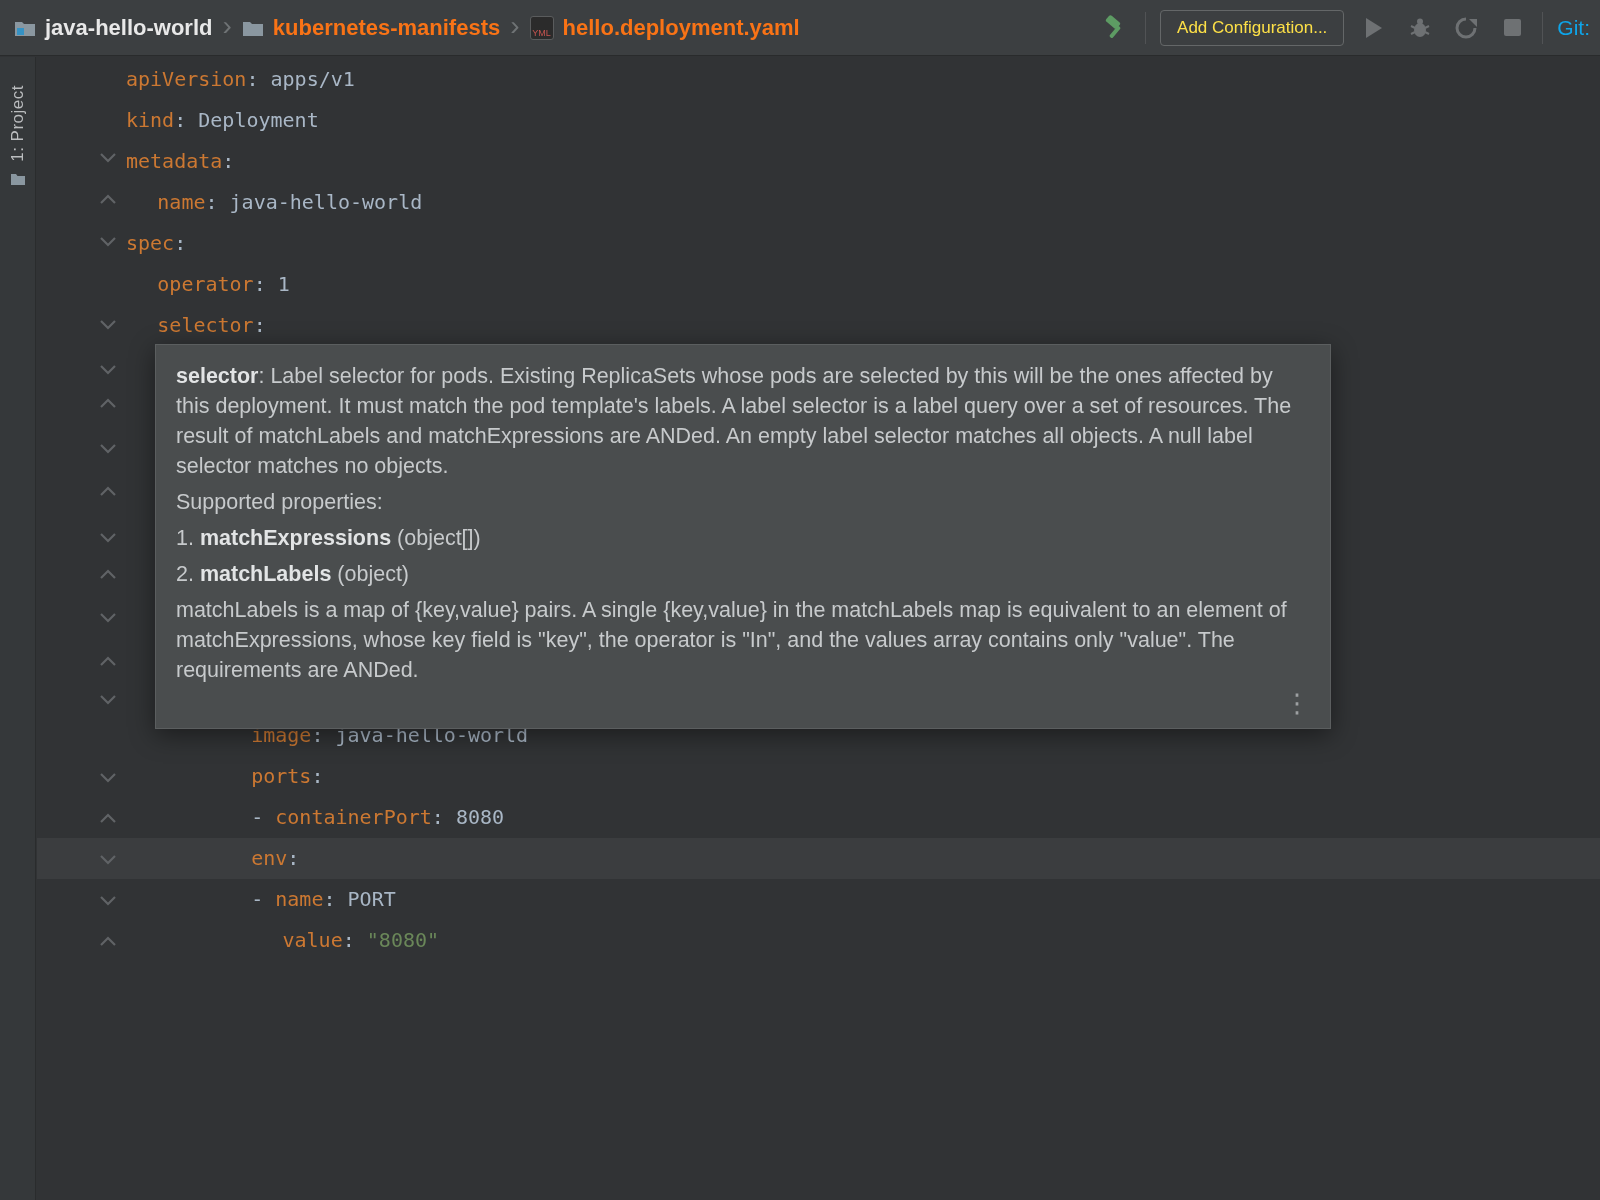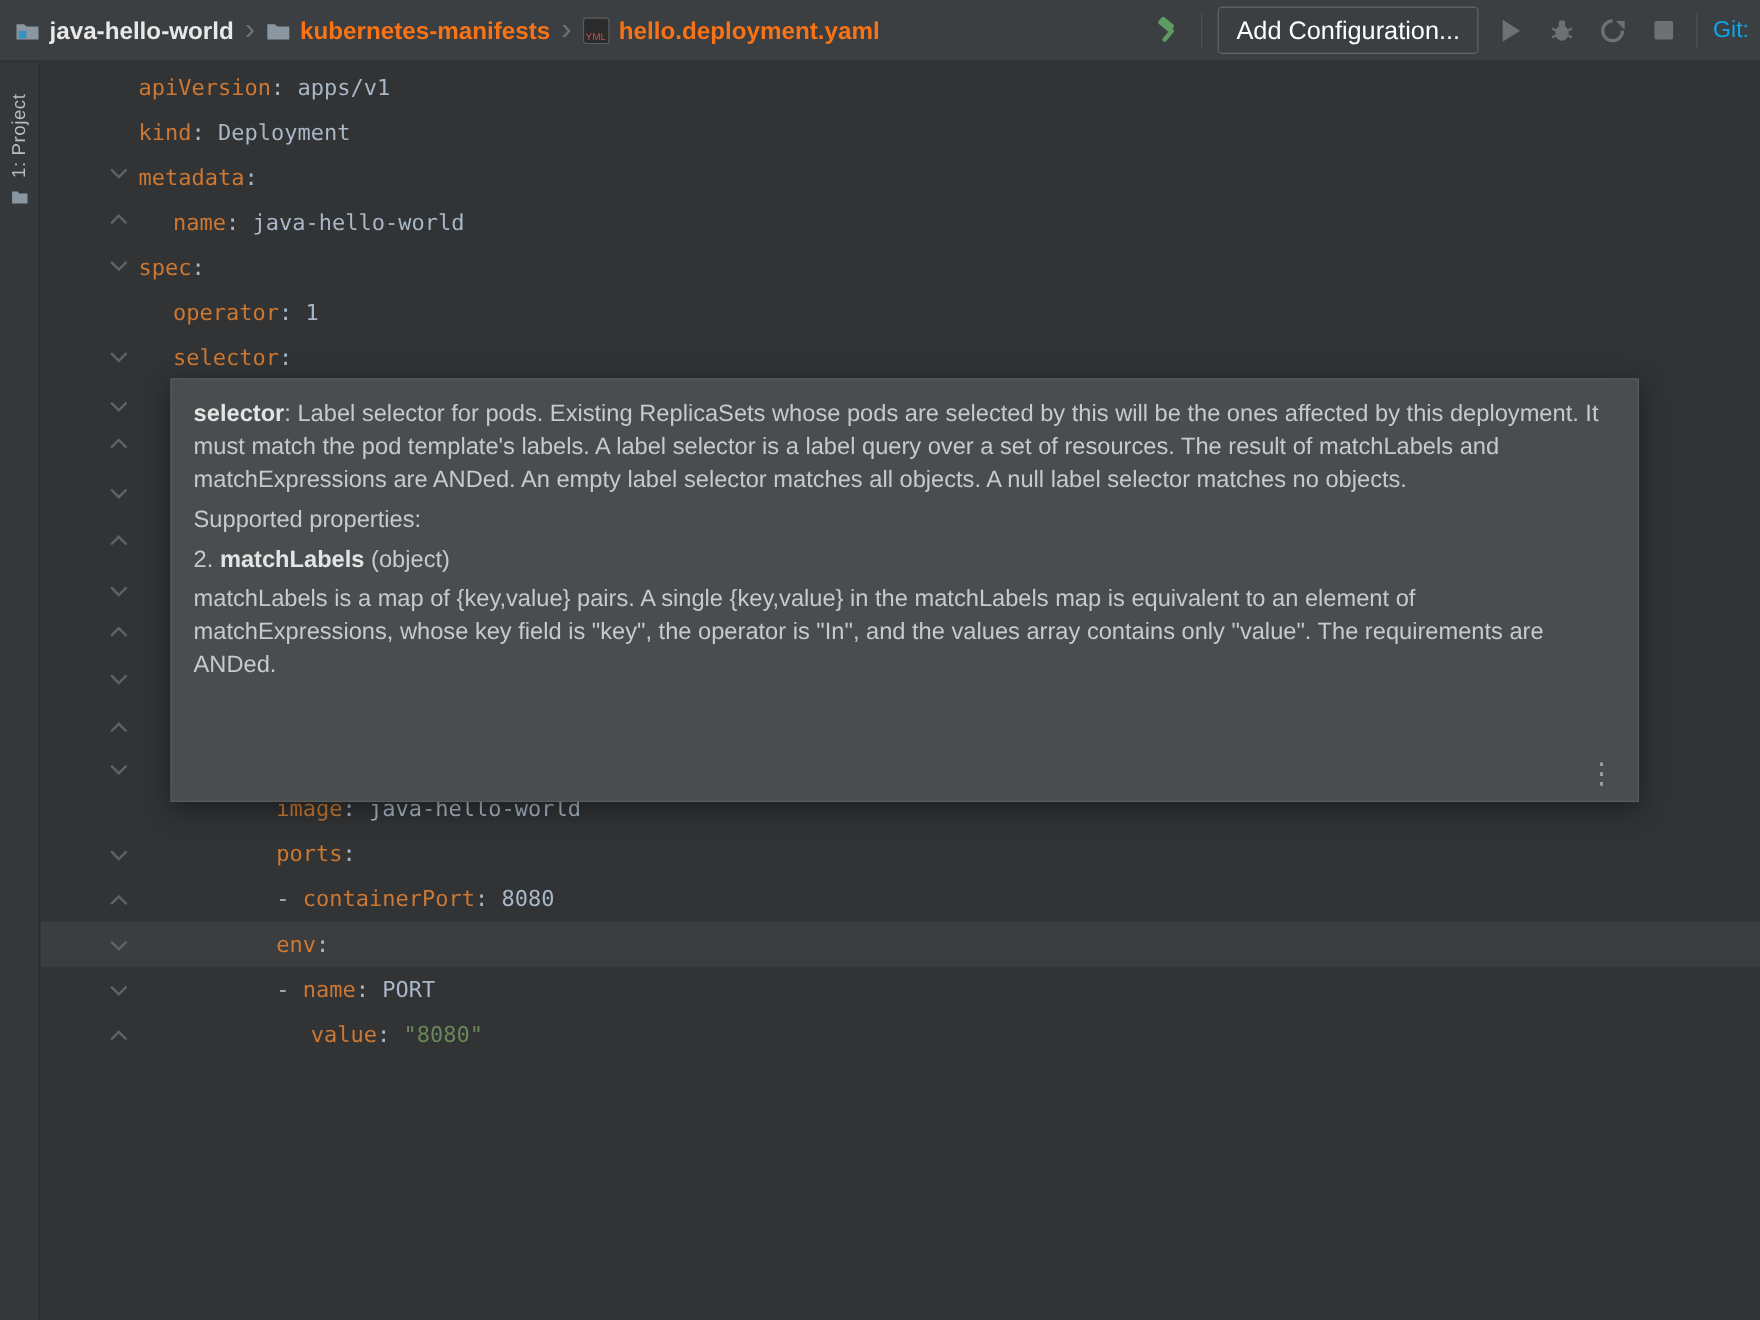--- a/index.html
+++ b/index.html
@@ -15,21 +15,21 @@
   .crumb-label.project { color:#e8e8e8; font-weight:bold; }
   .crumb-sep { color:#6f7375; font-size:28px; margin:0 10px 4px 10px; }
   .folder-ic { width:22px; height:18px; position:relative; }
   .yml-ic { width:24px; height:24px; background:#2b2b2b; border:1px solid #5a5c5d;
             border-radius:3px; display:flex; align-items:flex-end; justify-content:center; }
   .yml-ic span { color:#c75450; font-size:9px; font-weight:normal; line-height:12px; }
 
   .topbar-right { margin-left:auto; display:flex; align-items:center; gap:14px; padding-right:10px; }
   .tb-sep { width:1px; height:32px; background:#515355; }
   .add-config-btn { border:1px solid #646768; border-radius:4px; background:transparent;
-                    color:#ffffff; font-size:23px; padding:7px 16px; cursor:default;
+                    color:#fde047; font-size:17px; padding:7px 16px; cursor:default;
                     font-family:"Liberation Sans", sans-serif; }
   .tb-icon { width:32px; height:32px; display:flex; align-items:center; justify-content:center; }
   .play-tri { width:0; height:0; border-left:16px solid #6e7173;
               border-top:10px solid transparent; border-bottom:10px solid transparent; }
   .stop-sq { width:17px; height:17px; background:#6e7173; border-radius:2px; }
   .git-label { color:#0ea5e9; font-size:21px; white-space:nowrap; }
 
   
   .stripe { position:absolute; left:0; top:57px; width:36px; height:1143px;
             background:#35383a; border-right:1px solid #2a2c2d; }
@@ -44,21 +44,21 @@
             background:#313335; }
   .code-line { position:absolute; left:0; width:100%; height:41px; line-height:41px;
                font-family:"DejaVu Sans Mono", monospace; font-size:20px; white-space:pre; }
   .code-line.current { background:rgba(255,255,255,0.05); }
   .tok-key   { color:#cc7832; }
   .tok-plain { color:#a9b7c6; }
   .tok-string{ color:#6a8759; }
   .fold-marker { position:absolute; left:62px; width:18px; height:16px; cursor:pointer; }
 
   
-  .doc-popup { position:absolute; left:155px; top:344px; width:1335px; height:385px;
+  .doc-popup { position:absolute; left:155px; top:344px; width:1176px; height:385px;
                background:#4a4d4e; border:1px solid #5b5e5f;
                box-shadow:0 6px 24px rgba(0,0,0,0.45);
                padding:16px 24px 14px 20px; color:#c7cacc; font-size:21.5px;
                line-height:30px; }
   .doc-popup p { margin:0 0 6px 0; }
   .doc-popup .b { font-weight:bold; color:#e2e4e5; }
   .kebab { position:absolute; right:20px; bottom:12px; color:#9da0a2; font-size:26px;
            line-height:26px; cursor:pointer; }
 </style>
 </head>
@@ -217,17 +217,18 @@
       <div class="fold-marker" style="top: 877px;"><svg width="18" height="15" viewBox="0 0 18 15">
           <polyline points="2,11 9,4 16,11" fill="none" stroke="#606366" stroke-width="2.2"></polyline>
         </svg></div>
     </div>
 </div>
 
 <div class="doc-popup">
   <div>
       <p><span class="b">selector</span><span>: Label selector for pods. Existing ReplicaSets whose pods are selected by this will be the ones affected by this deployment. It must match the pod template's labels. A label selector is a label query over a set of resources. The result of matchLabels and matchExpressions are ANDed. An empty label selector matches all objects. A null label selector matches no objects.</span></p>
       <p><span>Supported properties:</span></p>
+      <p><span>1. </span><span class="b">matchExpressions</span><span> (object[])</span></p>
       <p><span>2. </span><span class="b">matchLabels</span><span> (object)</span></p>
       <p><span>matchLabels is a map of {key,value} pairs. A single {key,value} in the matchLabels map is equivalent to an element of matchExpressions, whose key field is "key", the operator is "In", and the values array contains only "value". The requirements are ANDed.</span></p>
     </div>
   <span class="kebab">⋮</span>
 </div>
 
 </body></html>

